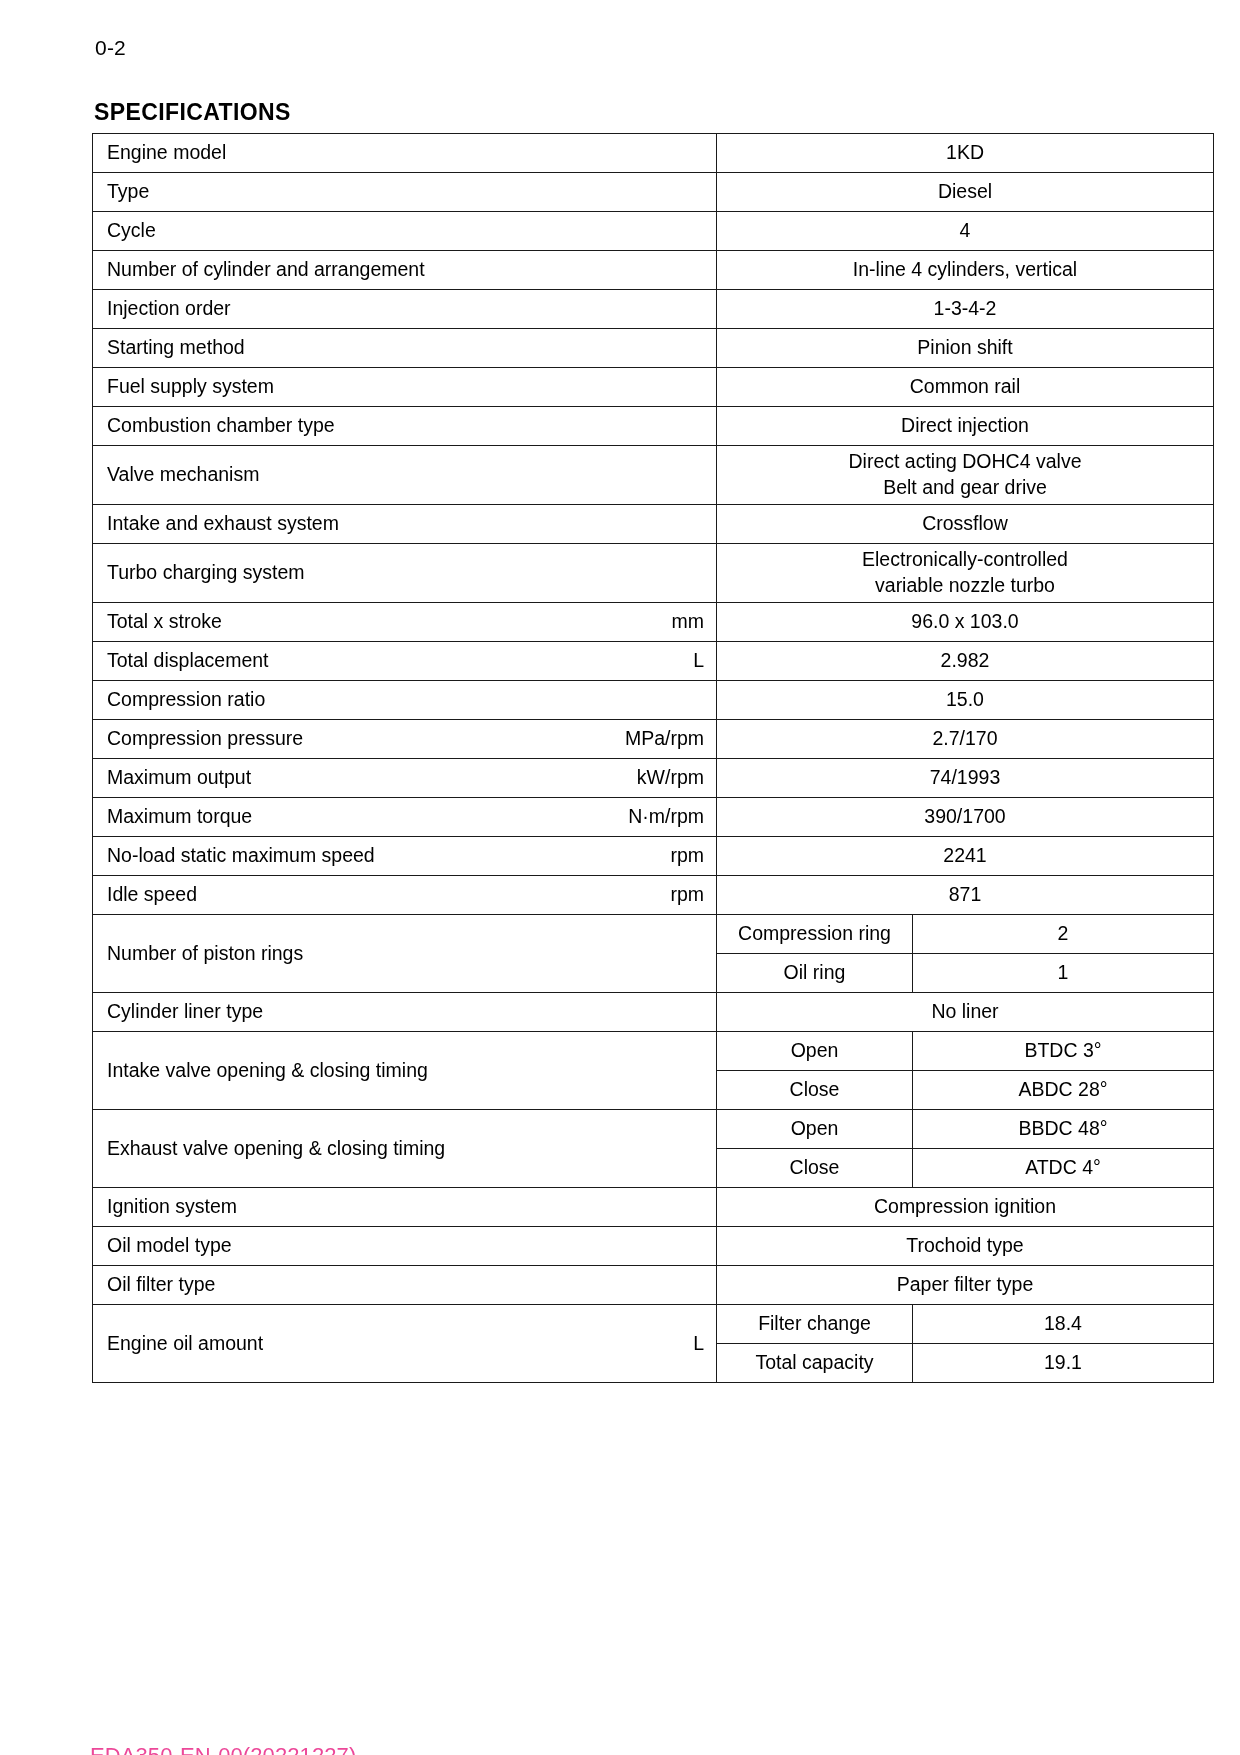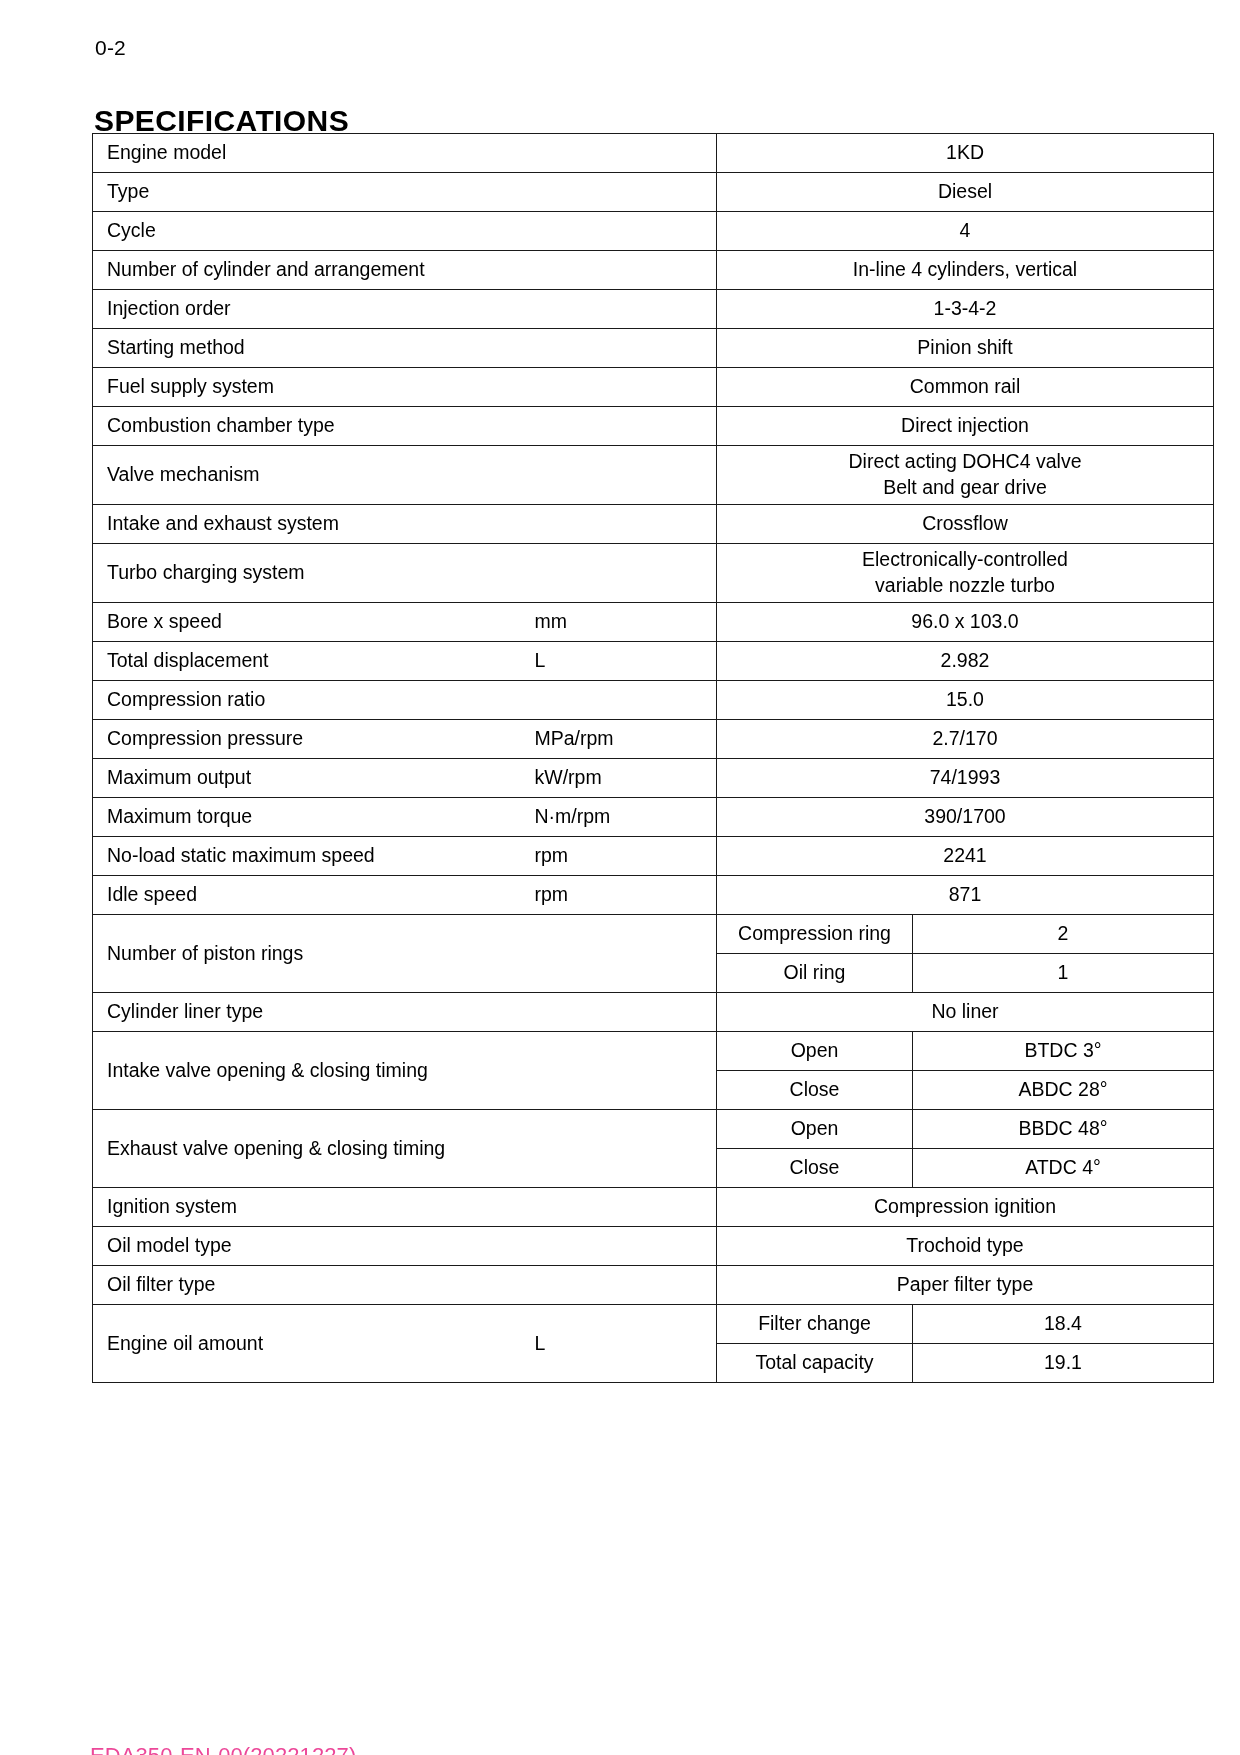--- a/index.html
+++ b/index.html
@@ -26,21 +26,21 @@
     left: 95px;
     top: 36px;
     font-size: 21px;
     letter-spacing: 0.2px;
     color: #000;
   }
   .page-title {
     position: absolute;
     left: 94px;
     top: 84px;
-    font-size: 30px;
+    font-size: 23px;
     font-weight: bold;
     letter-spacing: 0.4px;
     color: #000;
   }
   .spec-table {
     position: absolute;
     left: 92px;
     top: 133px;
     width: 925px;
     border-collapse: collapse;
@@ -57,21 +57,21 @@
   
   .col-label   { width: 428px; }
   .col-unit    { width: 196px; }
   .col-sub     { width: 196px; }
   .col-value   { width: 301px; }
 
   td.label {
     text-align: left;
   }
   td.unit {
-    text-align: left;
+    text-align: right;
     padding-right: 12px;
     border-left: none;
   }
   td.label-nounitborder {
     border-right: none;
   }
   td.sub {
     text-align: center;
   }
   td.value {
@@ -157,21 +157,21 @@
           <td class="label label-nounitborder">Intake and exhaust system</td>
           <td class="unit"></td>
           <td class="value" colspan="2">Crossflow</td>
         </tr>
         <tr class="row-tall">
           <td class="label label-nounitborder">Turbo charging system</td>
           <td class="unit"></td>
           <td class="value" colspan="2">Electronically-controlled<br>variable nozzle turbo</td>
         </tr>
         <tr class="row-normal">
-          <td class="label label-nounitborder">Bore x speed</td>
+          <td class="label label-nounitborder">Total x stroke</td>
           <td class="unit">mm</td>
           <td class="value" colspan="2">96.0 x 103.0</td>
         </tr>
         <tr class="row-normal">
           <td class="label label-nounitborder">Total displacement</td>
           <td class="unit">L</td>
           <td class="value" colspan="2">2.982</td>
         </tr>
         <tr class="row-normal">
           <td class="label label-nounitborder">Compression ratio</td>

